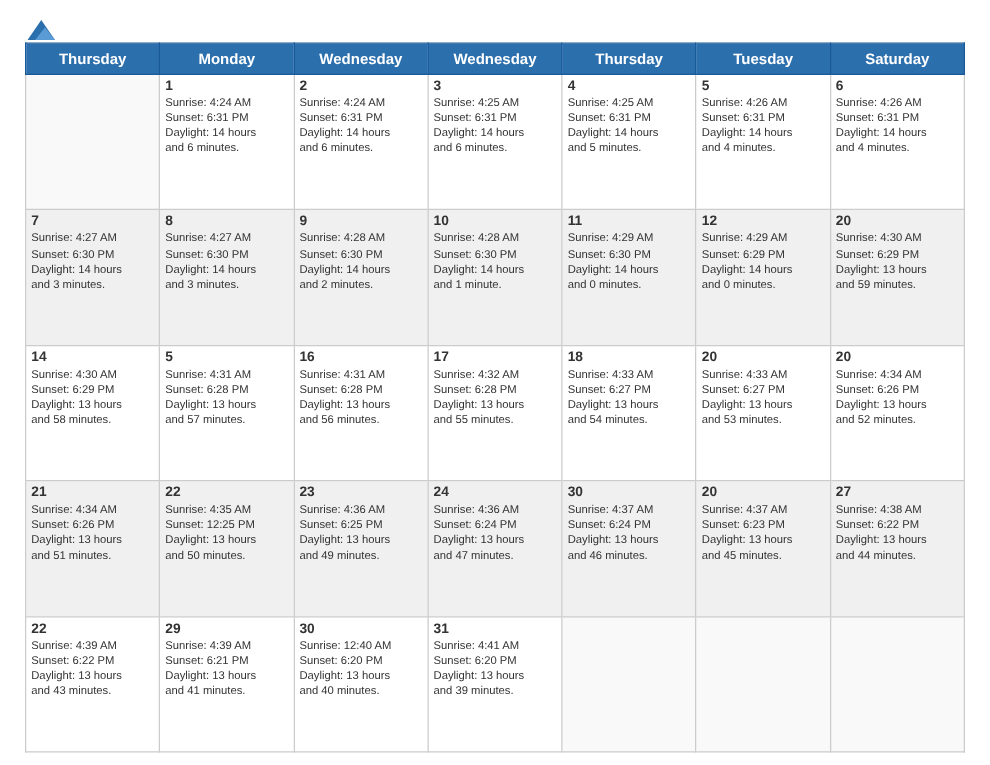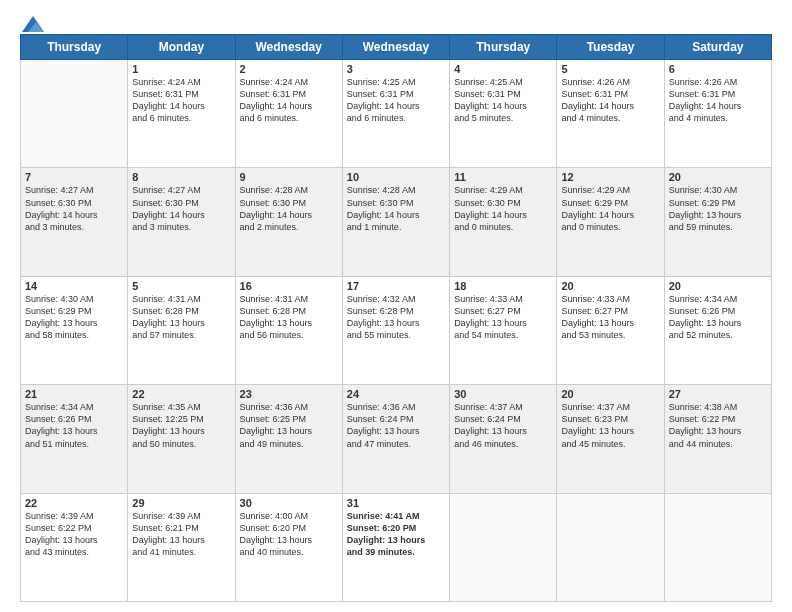--- a/index.html
+++ b/index.html
@@ -327,28 +327,28 @@
           </td>
           <td>
             <span class="day-number">29</span>
             <div class="day-info" style="white-space: pre-line;">Sunrise: 4:39 AM
 Sunset: 6:21 PM
 Daylight: 13 hours
 and 41 minutes.</div>
           </td>
           <td>
             <span class="day-number">30</span>
-            <div class="day-info" style="white-space: pre-line;">Sunrise: 4:00 AM
+            <div class="day-info" style="white-space: pre-line;">Sunrise: 12:40 AM
 Sunset: 6:20 PM
 Daylight: 13 hours
 and 40 minutes.</div>
           </td>
           <td>
             <span class="day-number">31</span>
-            <div class="day-info" style="white-space: pre-line; font-weight: bold;">Sunrise: 4:41 AM
+            <div class="day-info" style="white-space: pre-line;">Sunrise: 4:41 AM
 Sunset: 6:20 PM
 Daylight: 13 hours
 and 39 minutes.</div>
           </td>
           <td class="empty"></td>
           <td class="empty"></td>
           <td class="empty"></td>
         </tr>
       </tbody>
   </table>

